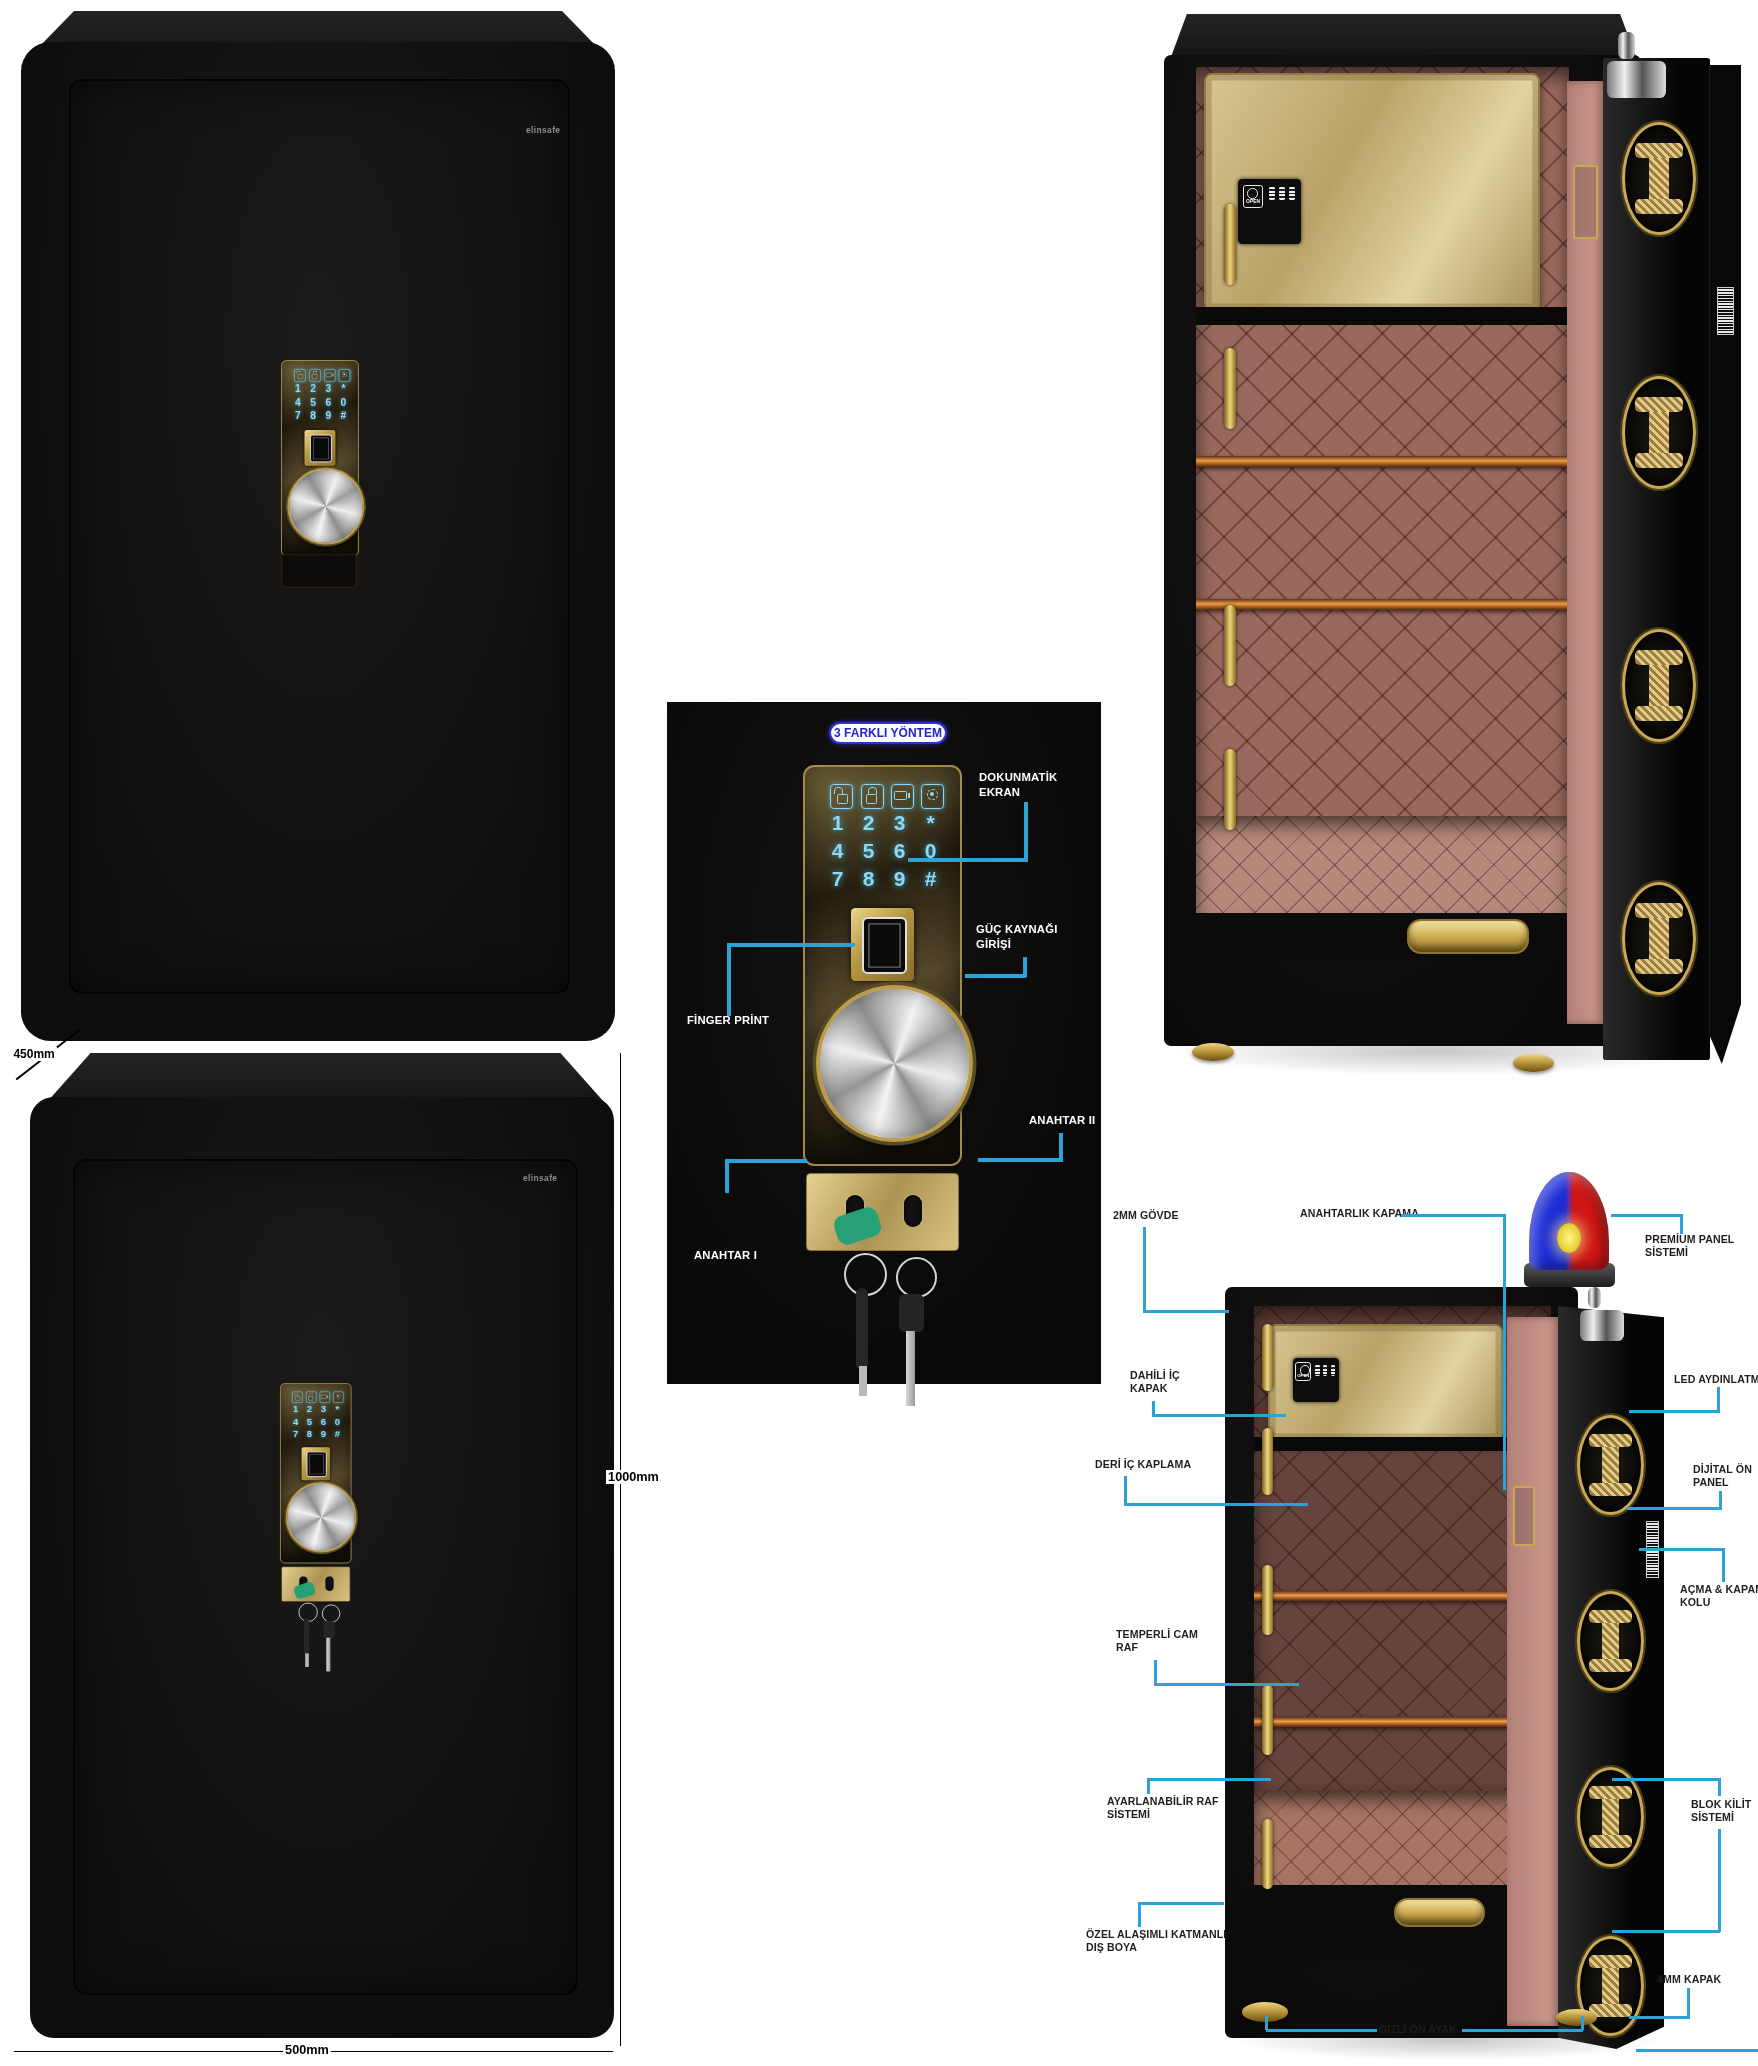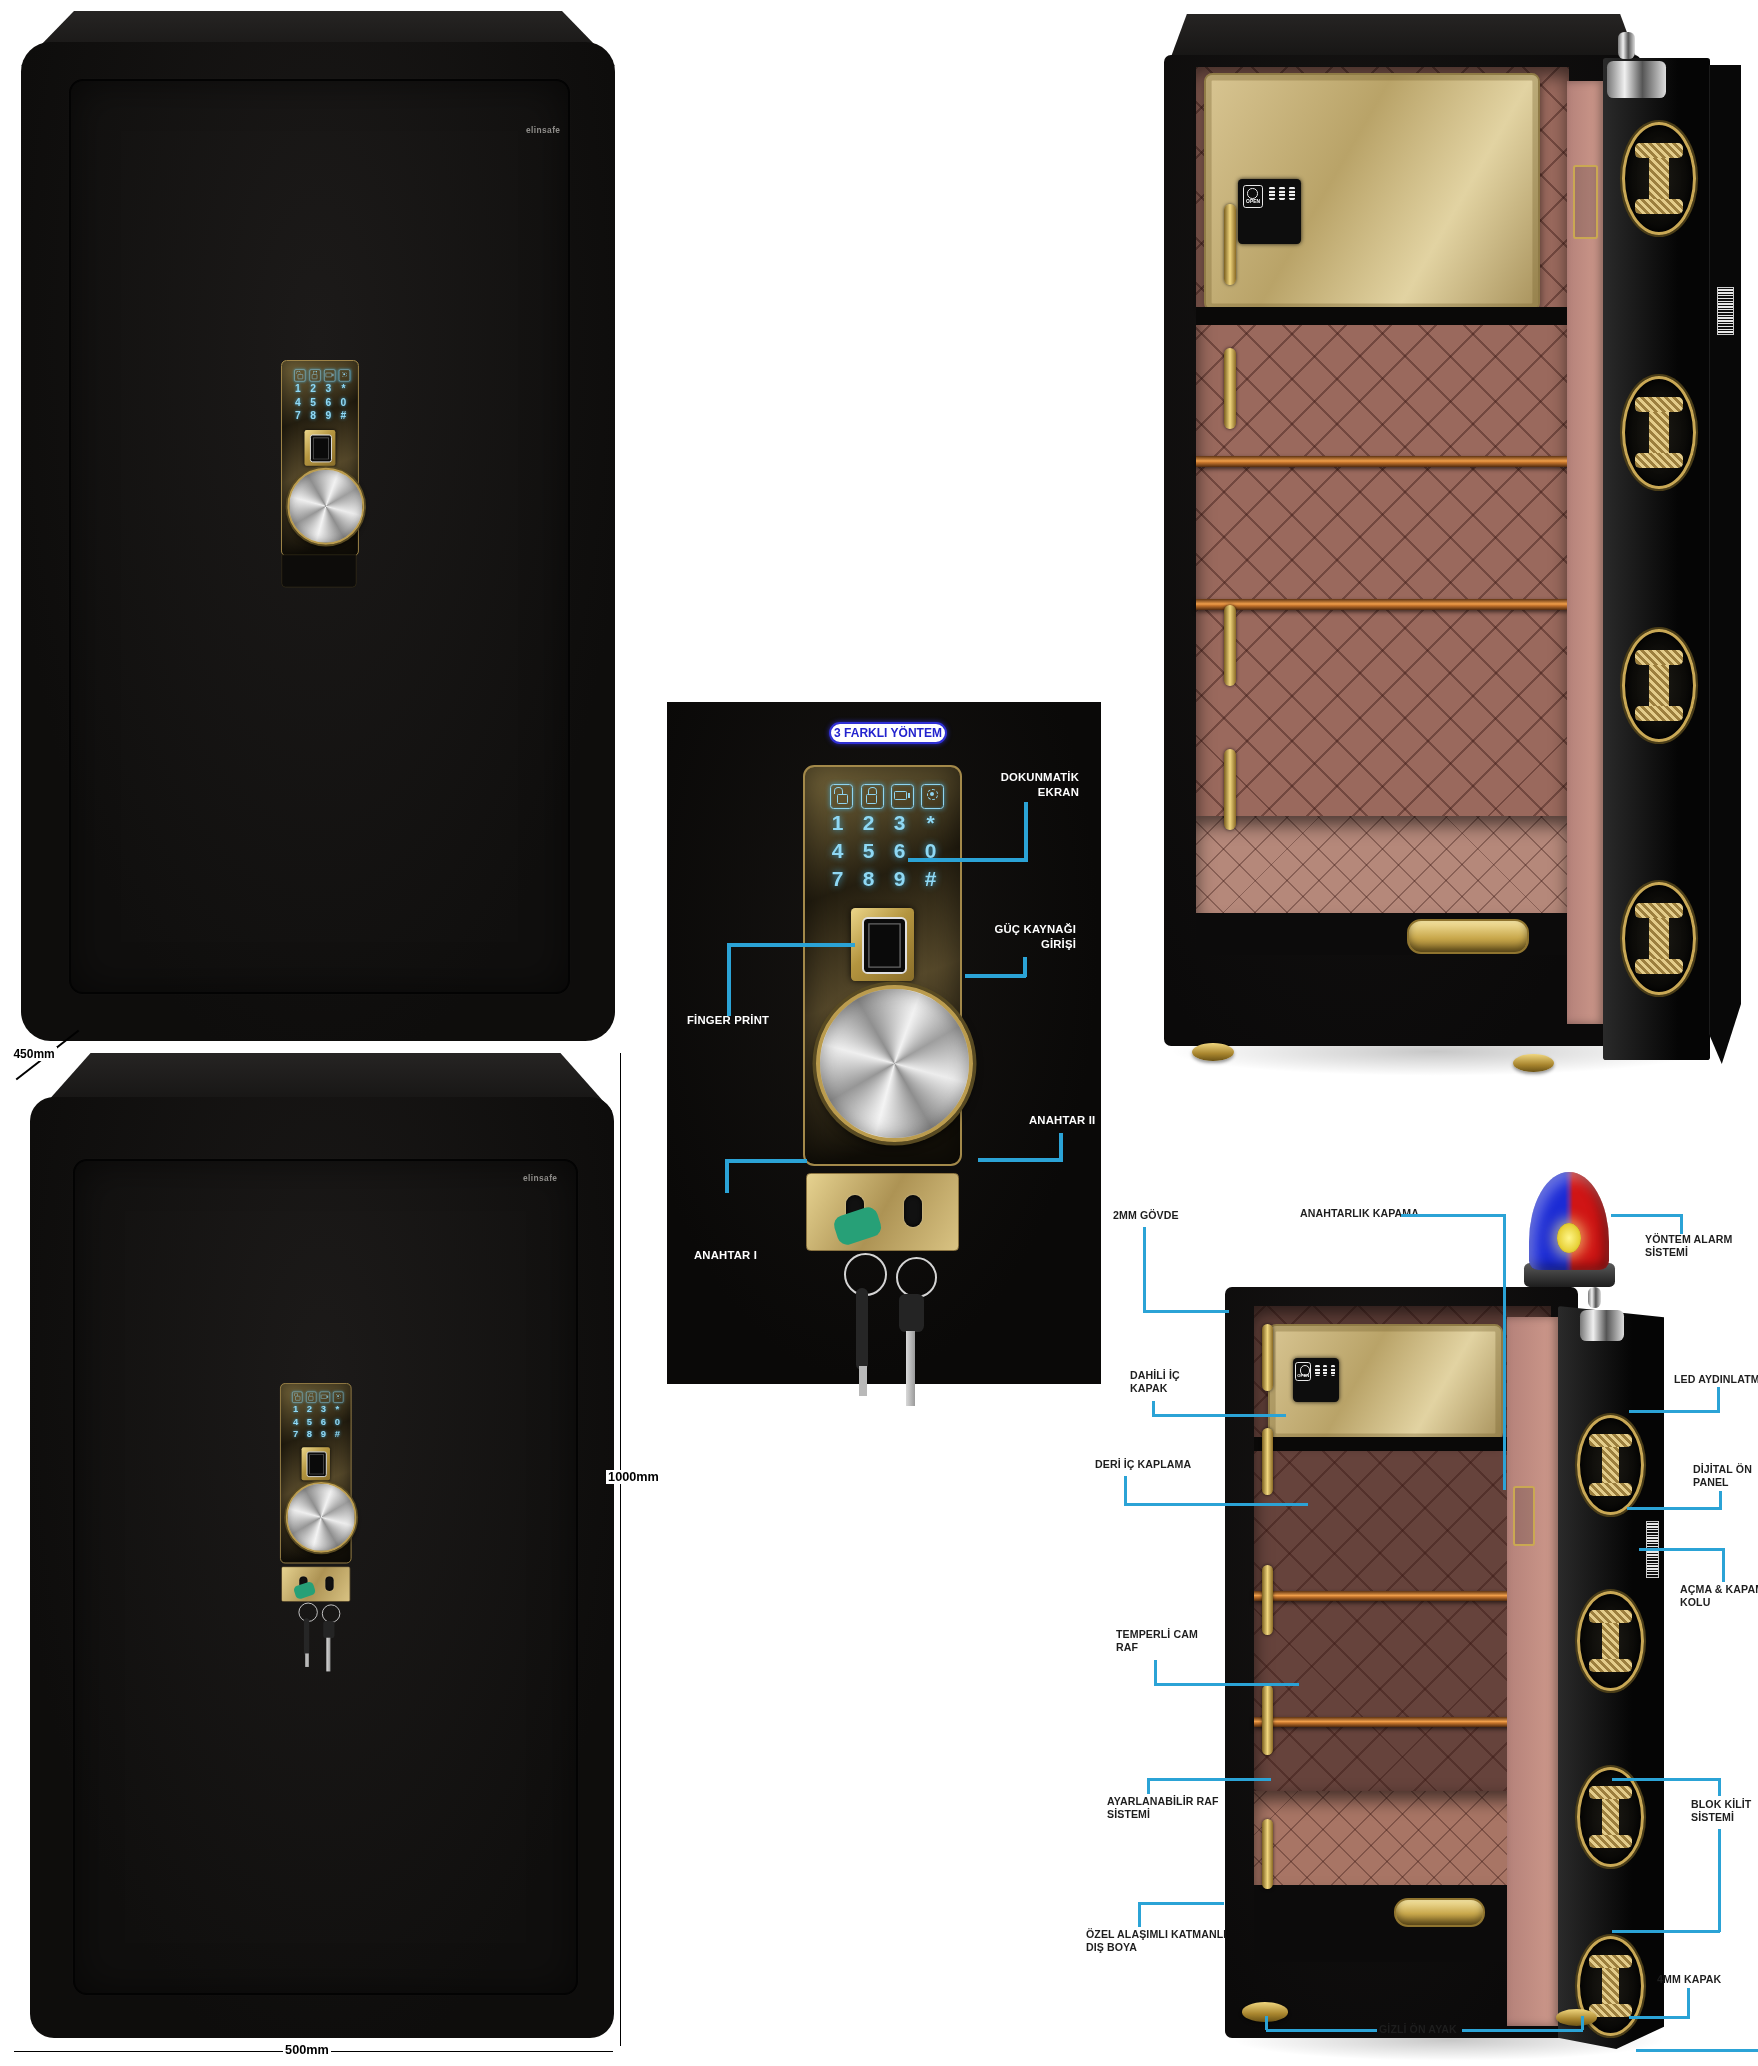--- a/index.html
+++ b/index.html
@@ -4,21 +4,21 @@
 <style>
   html,body{margin:0;padding:0}
   body{width:1759px;height:2066px;position:relative;background:#fff;overflow:hidden;
        font-family:"Liberation Sans","DejaVu Sans",sans-serif}
   .abs{position:absolute}
   
   .lbl{position:absolute;font-weight:bold;font-size:10.6px;line-height:13.4px;color:#1e1e1e;
        letter-spacing:0.1px;white-space:nowrap}
   .plbl{position:absolute;font-weight:bold;font-size:11.3px;line-height:14.8px;color:#fff;
         letter-spacing:0.2px;white-space:nowrap}
-  .c{text-align:right}
+  .c{text-align:left}
   .cl{position:absolute;background:#2BA3D6}
   .dim{position:absolute;font-weight:bold;font-size:12.7px;color:#000;white-space:nowrap;background:#fff;padding:0 2.1px}
   .dline{position:absolute;background:#000}
   .diag{position:absolute;width:31px;height:2.1px;background:#000;transform:rotate(-38deg)}
   
   .safe-top{position:absolute;background:linear-gradient(#262423,#141312);clip-path:polygon(9% 0,91% 0,100% 100%,0 100%)}
   .safe-body{position:absolute;background:radial-gradient(ellipse at 50% 30%,#1a1817,#0e0d0c 75%);border-radius:29.5px}
   .safe-door{position:absolute;border:2.1px solid #030303;border-radius:14px;background:rgba(255,255,255,.012);
              box-shadow:inset 0 0 42px rgba(0,0,0,.55),0 0 1.4px rgba(255,255,255,.05)}
   .logo{position:absolute;font-weight:bold;font-size:8.4px;color:#8f8d8a;letter-spacing:0.4px}
@@ -392,21 +392,21 @@
   </div>
   <div class="lbl" style="left:1086px;top:1928px">
     <span>ÖZEL ALAŞIMLI KATMANLI</span><br>
     <span>DIŞ BOYA</span>
   </div>
 
   <div class="lbl" style="left:1300px;top:1207px">ANAHTARLIK KAPAMA</div>
   <div class="lbl" style="left:1379px;top:2023px">GİZLİ ÖN AYAK</div>
 
   <div class="lbl" style="left:1645px;top:1233px">
-    <span>YÖNTEM ALARM</span><br>
+    <span>PREMİUM PANEL</span><br>
     <span>SİSTEMİ</span>
   </div>
   <div class="lbl" style="left:1674px;top:1373px">
     <span>LED AYDINLATMA</span>
   </div>
   <div class="lbl" style="left:1693px;top:1463px">
     <span>DİJİTAL ÖN</span><br>
     <span>PANEL</span>
   </div>
   <div class="lbl" style="left:1680px;top:1583px">

